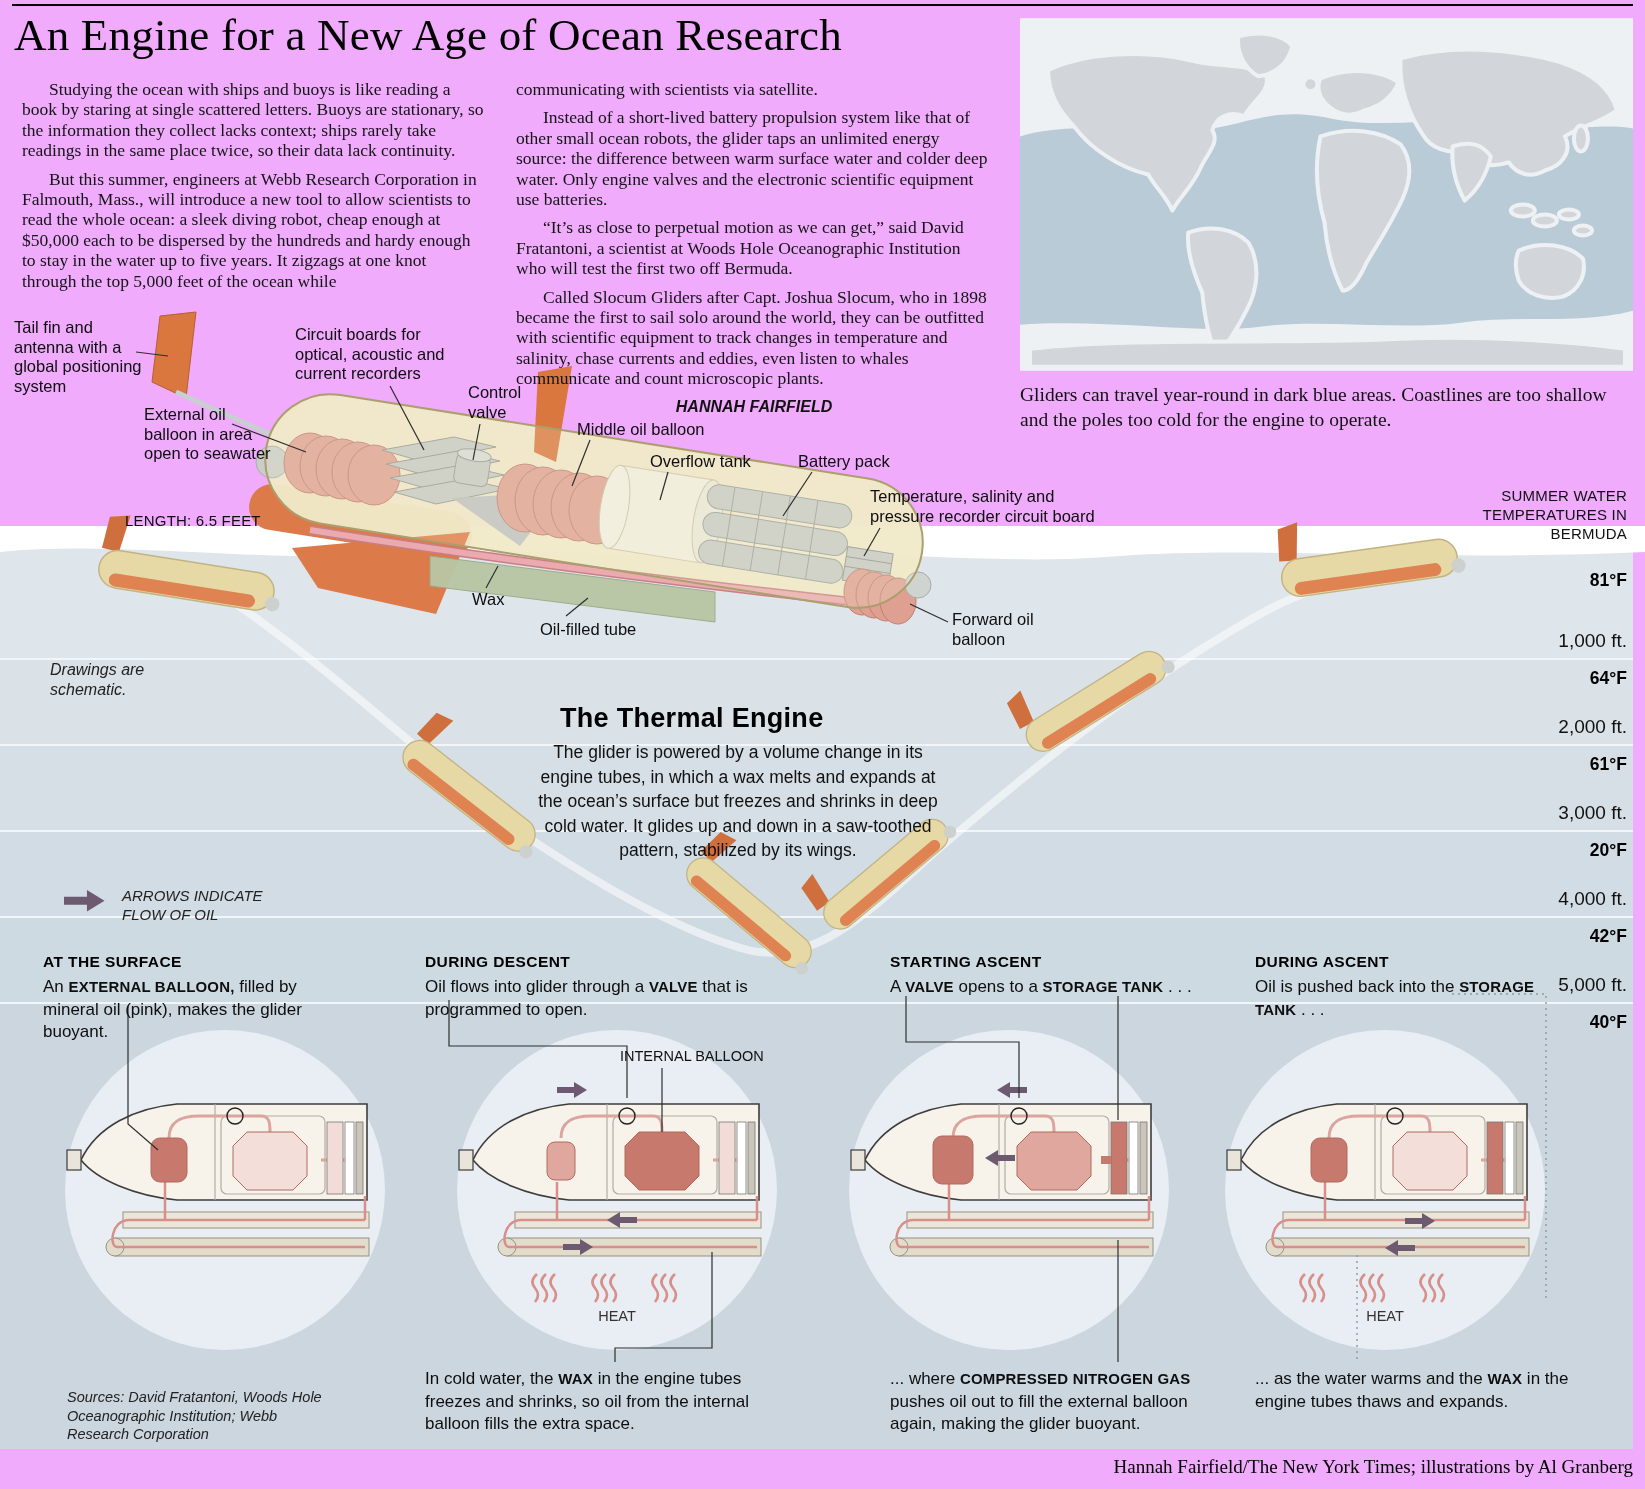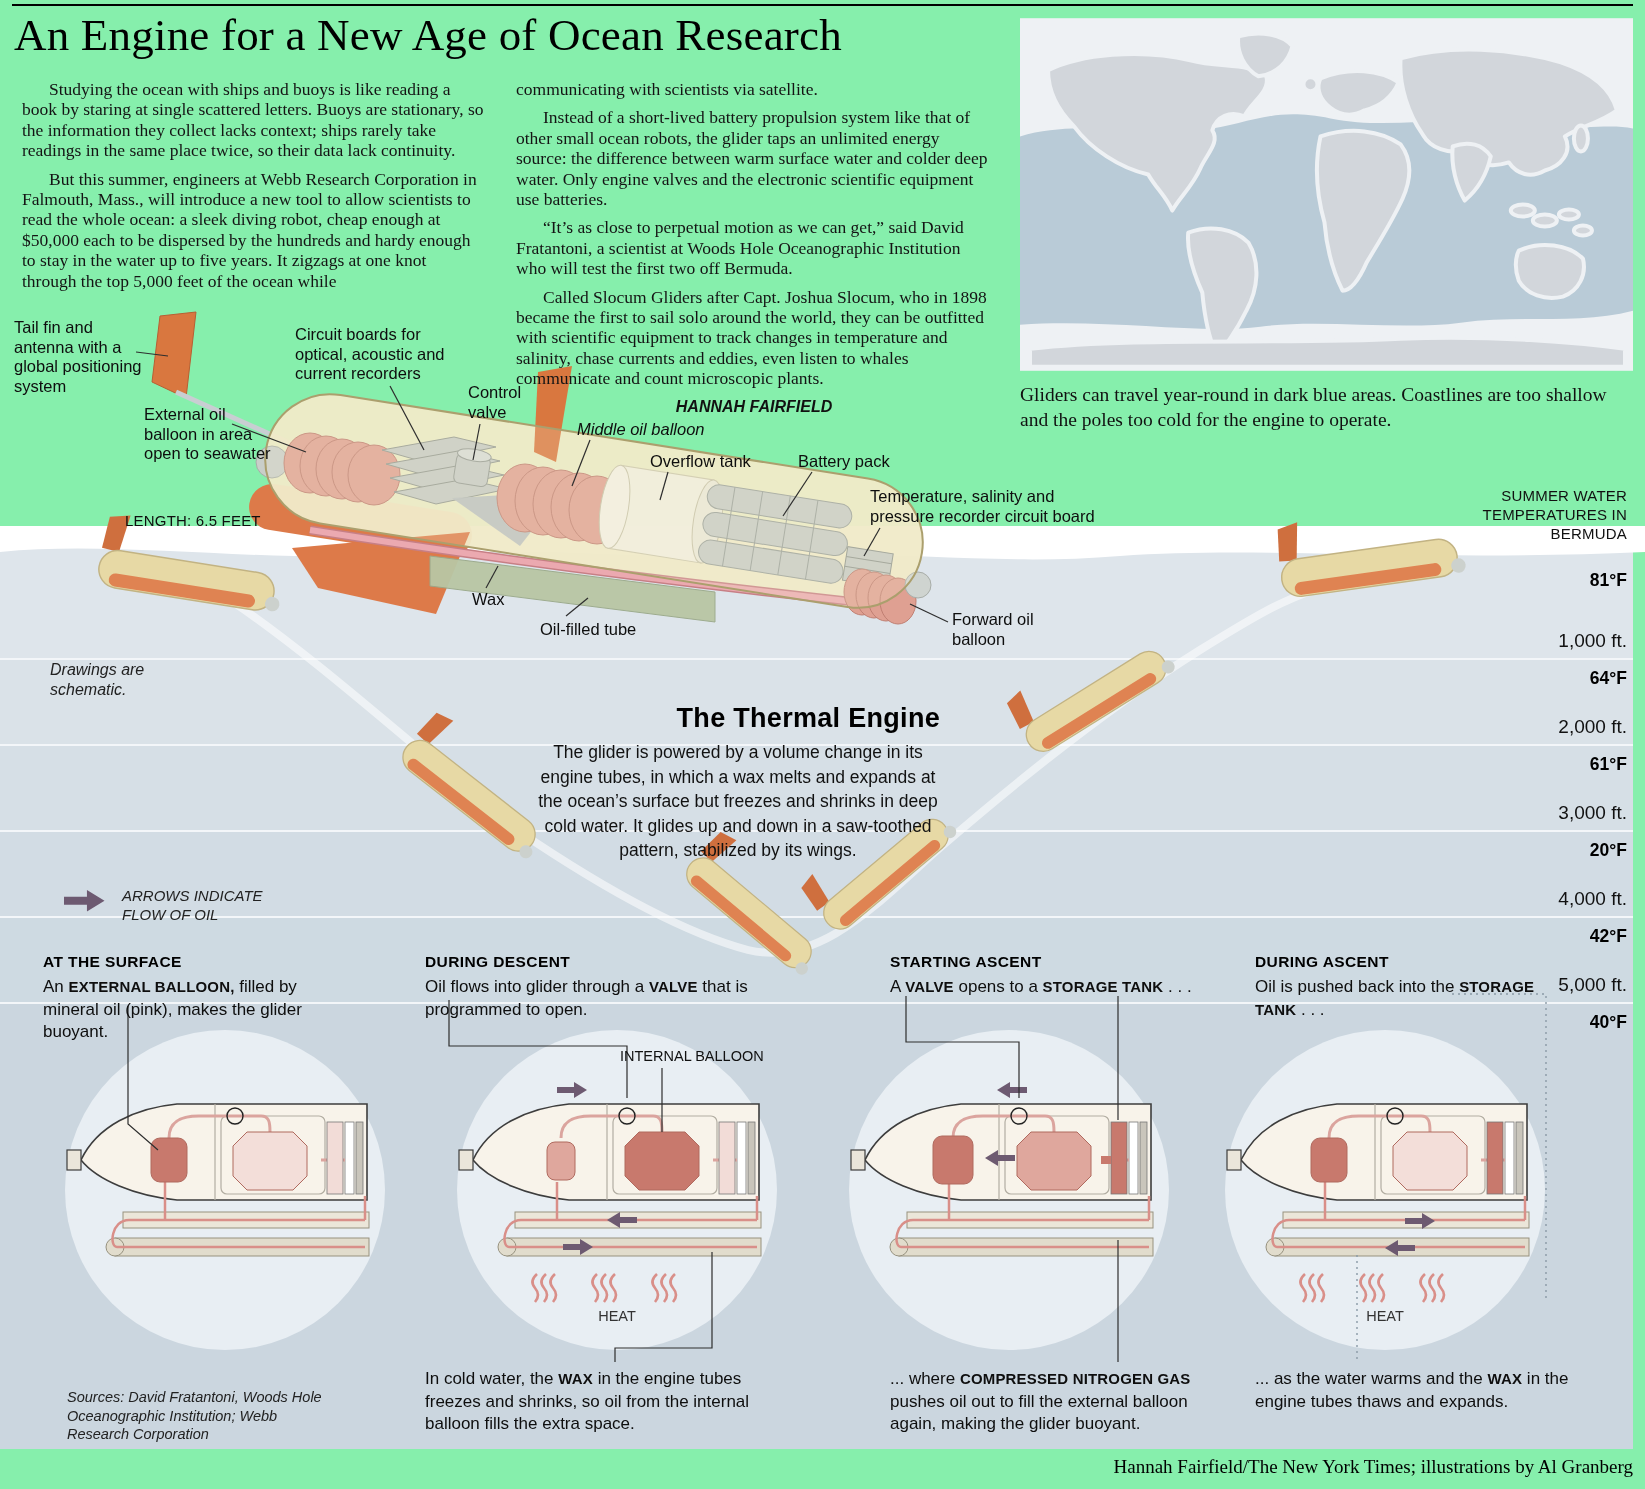--- a/index.html
+++ b/index.html
@@ -1,29 +1,29 @@
 <!DOCTYPE html>
 <html><head>
 <meta charset="utf-8">
 <style>
   html,body{margin:0;padding:0;background:#fff;}
-  #canvas{position:relative;width:1645px;height:1489px;background:#86efac;overflow:hidden;}
+  #canvas{position:relative;width:1645px;height:1489px;background:#f0abfc;overflow:hidden;}
   .abs{position:absolute;}
   .rule{height:2px;background:#000;}
   .title{font:400 45px/50px "Liberation Serif",serif;color:#000;letter-spacing:.2px;}
   .bodycol{font:17.5px/20.4px "Liberation Serif",serif;color:#141414;}
   .bodycol p{margin:8px;text-indent:27px;}
   .bodycol p.noindent{text-indent:0;}
   .byline{font:700 italic 16px/20px "Liberation Sans",sans-serif;color:#111;text-align:center;margin-top:3px;}
   .mapcap{font:19.5px/25px "Liberation Serif",serif;color:#111;}
   .lbl{font:16.5px/19.5px "Liberation Sans",sans-serif;color:#0e0e0e;}
   .smallcaps{font:15px/18px "Liberation Sans",sans-serif;color:#0e0e0e;letter-spacing:.2px;}
   .note{font:italic 16px/20px "Liberation Sans",sans-serif;color:#222;}
   .legend{font:italic 15px/19px "Liberation Sans",sans-serif;color:#222;}
-  .te-title{font:700 27px/30px "Liberation Sans",sans-serif;color:#000;text-align:right;letter-spacing:.3px;}
+  .te-title{font:700 27px/30px "Liberation Sans",sans-serif;color:#000;text-align:left;letter-spacing:.3px;}
   .te-body{font:17.5px/24.5px "Liberation Sans",sans-serif;color:#111;text-align:center;}
   .scale-title{font:15px/19px "Liberation Sans",sans-serif;color:#111;text-align:right;letter-spacing:.2px;}
   .temp{font:700 17.5px/20px "Liberation Sans",sans-serif;color:#000;text-align:right;}
   .depth{font:19px/22px "Liberation Sans",sans-serif;color:#111;text-align:right;}
   .ph{font:700 15.5px/19px "Liberation Sans",sans-serif;color:#000;letter-spacing:.4px;}
   .pb{font:17px/22.5px "Liberation Sans",sans-serif;color:#0e0e0e;}
   .pb b,.pc b{font-weight:700;font-size:.88em;letter-spacing:.2px;}
   .pc{font:17px/22.5px "Liberation Sans",sans-serif;color:#0e0e0e;}
   .diag-lbl{font:14.5px/17px "Liberation Sans",sans-serif;color:#111;}
   .heatlbl{font:14.5px/17px "Liberation Sans",sans-serif;color:#333;text-align:center;}
@@ -267,21 +267,21 @@
         <path d="M498,232 C520,222 548,226 562,240 C566,256 558,272 542,278 C524,282 506,276 498,262 C494,252 494,240 498,232 Z"></path>
         <path d="M10,330 C120,318 260,326 380,320 C470,316 560,324 604,330 L604,348 L10,348 Z"></path>
       </g>
     </svg>
   </div>
   <div class="abs mapcap" style="left:1020px;top:382px;width:600px;">Gliders can travel year-round in dark blue areas. Coastlines are too shallow and the poles too cold for the engine to operate.</div>
 
   <div class="abs lbl" style="left:14px;top:318px;width:140px;">Tail fin and antenna with a global positioning system</div>
   <div class="abs lbl" style="left:295px;top:325px;width:165px;">Circuit boards for optical, acoustic and current recorders</div>
   <div class="abs lbl" style="left:468px;top:383px;width:72px;">Control valve</div>
-  <div class="abs lbl" style="left:577px;top:420px;width:170px;font-style:italic;">Middle oil balloon</div>
+  <div class="abs lbl" style="left:577px;top:420px;width:170px;">Middle oil balloon</div>
   <div class="abs lbl" style="left:650px;top:452px;width:135px;">Overflow tank</div>
   <div class="abs lbl" style="left:798px;top:452px;width:115px;">Battery pack</div>
   <div class="abs lbl" style="left:870px;top:487px;width:250px;">Temperature, salinity and pressure recorder circuit board</div>
   <div class="abs lbl" style="left:129px;top:405px;width:135px;margin-left:15px;">External oil balloon in area open to seawater</div>
   <div class="abs smallcaps" style="left:125px;top:512px;width:170px;">LENGTH: 6.5 FEET</div>
   <div class="abs lbl" style="left:472px;top:590px;width:50px;">Wax</div>
   <div class="abs lbl" style="left:540px;top:620px;width:120px;">Oil-filled tube</div>
   <div class="abs lbl" style="left:952px;top:610px;width:90px;">Forward oil balloon</div>
 
   <div class="abs note" style="left:50px;top:660px;width:110px;">Drawings are schematic.</div>

